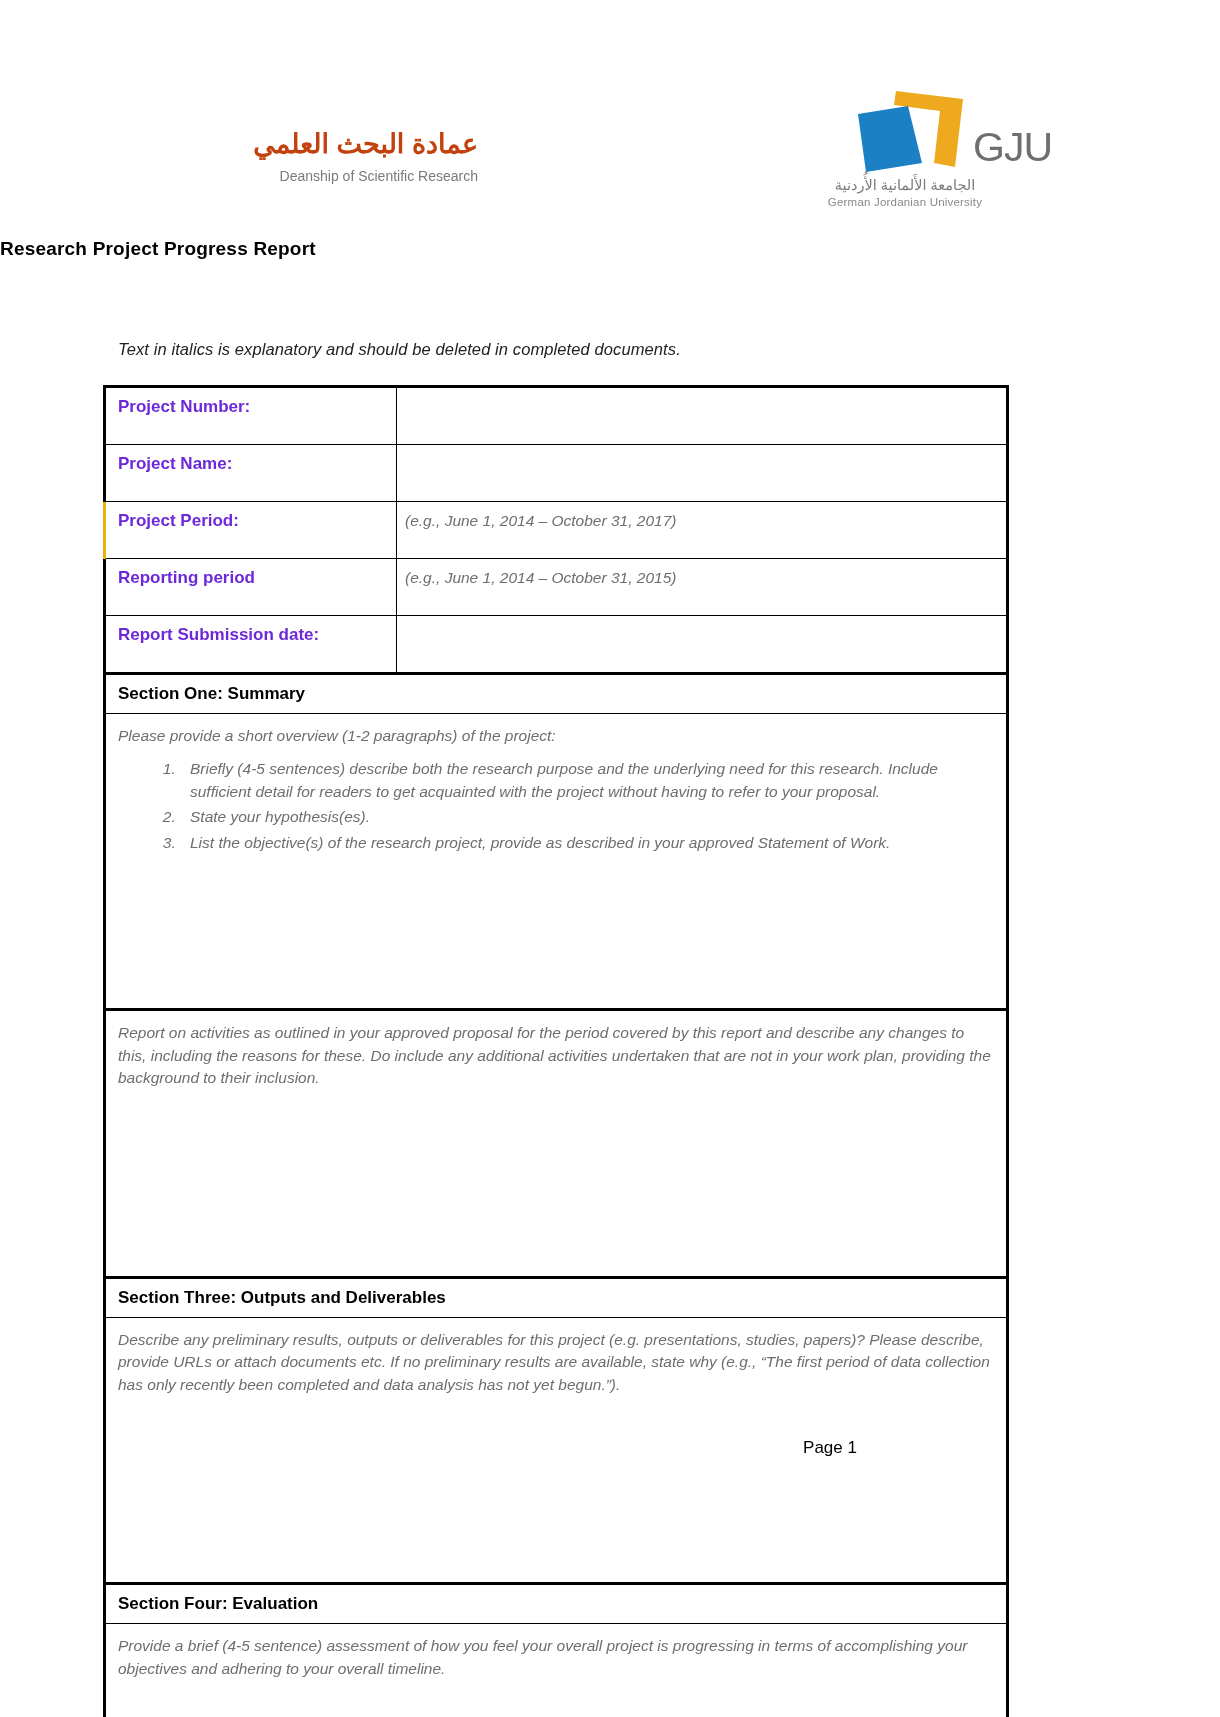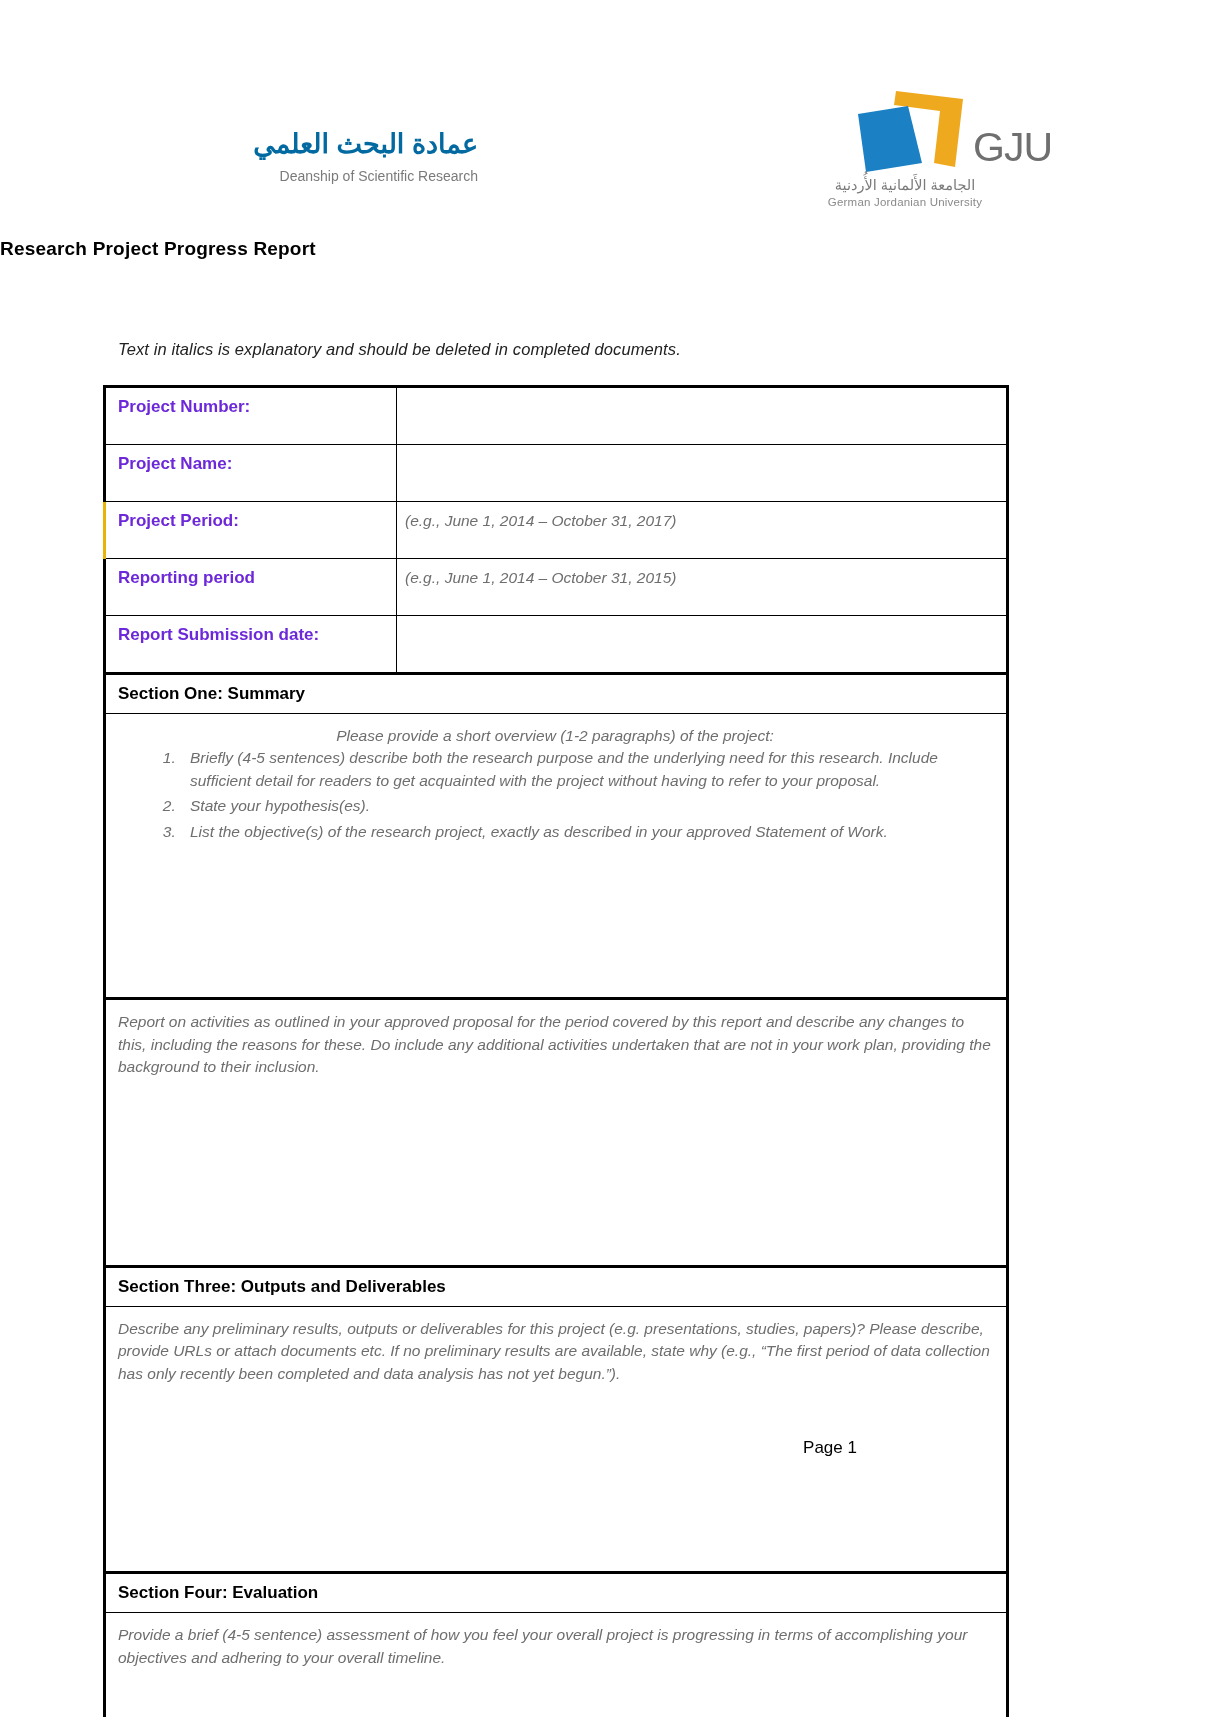--- a/index.html
+++ b/index.html
@@ -32,21 +32,21 @@
   .dsr-block {
     position: absolute;
     left: 133px;
     top: 45px;
     text-align: right;
     width: 345px;
   }
   .dsr-arabic {
     font-size: 27px;
     font-weight: bold;
-    color: #0369a1;
+    color: #c2410c;
     line-height: 1.05;
     letter-spacing: 0px;
     white-space: nowrap;
     direction: rtl;
   }
   .dsr-english {
     font-size: 14px;
     font-weight: normal;
     color: #7a7a7a;
     line-height: 1.2;
@@ -172,30 +172,30 @@
     font-style: italic;
     color: #6e6e6e;
     line-height: 1.45;
     padding: 11px 14px 11px 12px !important;
     border-left: 3px solid #000 !important;
     border-right: 3px solid #000 !important;
     border-top: 1px solid #000 !important;
     border-bottom: 3px solid #000 !important;
   }
   .section-body ol {
-    margin: 0 0 0 0;
+    margin: 11px 0 0 0;
     padding-left: 62px;
     list-style-type: decimal;
   }
   .section-body ol li {
     margin-bottom: 3px;
     padding-left: 10px;
     line-height: 1.45;
   }
-  .intro-line { margin: 0; text-align: center; }
+  .intro-line { margin: 0; }
 
   .pad-1 { height: 140px; }
   .pad-2 { height: 175px; }
   .pad-3 { height: 175px; }
   .pad-4 { height: 145px; }
 
   
   .footer {
     position: absolute;
     top: 1438px;
@@ -269,21 +269,21 @@
 
       <tr class="section-head">
         <td colspan="2">Section One: Summary</td>
       </tr>
       <tr class="section-body">
         <td colspan="2">
           <div class="intro-line">Please provide a short overview (1-2 paragraphs) of the project:</div>
           <ol>
             <li>Briefly (4-5 sentences) describe both the research purpose and the underlying need for this research. Include sufficient detail for readers to get acquainted with the project without having to refer to your proposal.</li>
             <li>State your hypothesis(es).</li>
-            <li>List the objective(s) of the research project, exactly as described in your approved Statement of Work.</li>
+            <li>List the objective(s) of the research project, provide as described in your approved Statement of Work.</li>
           </ol>
           <div class="pad-1"></div>
         </td>
       </tr>
 
       <tr class="section-body">
         <td colspan="2">
           <div>Report on activities as outlined in your approved proposal for the period covered by this report and describe any changes to this, including the reasons for these. Do include any additional activities undertaken that are not in your work plan, providing the background to their inclusion.</div>
           <div class="pad-2"></div>
         </td>

